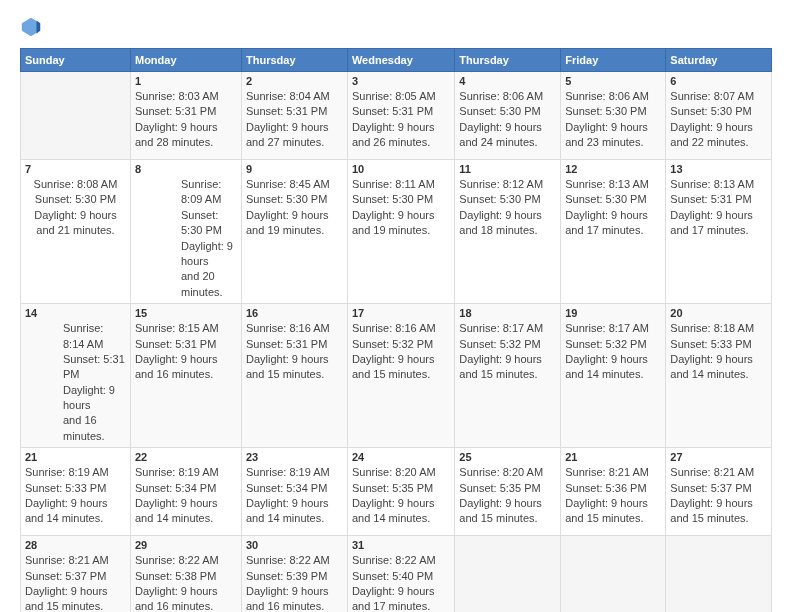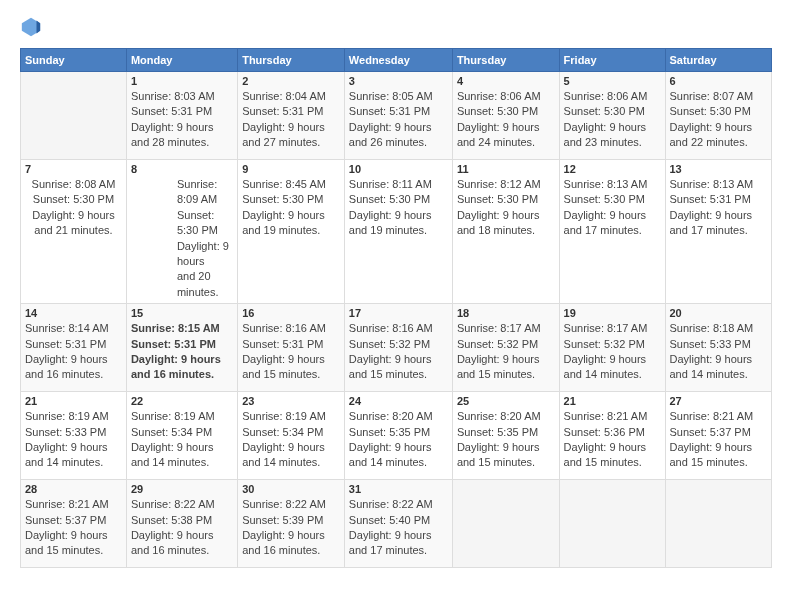--- a/index.html
+++ b/index.html
@@ -226,28 +226,28 @@
             <span class="day-num">13</span>
             <div class="cell-info" style="white-space: pre-line;">Sunrise: 8:13 AM
 Sunset: 5:31 PM
 Daylight: 9 hours
 and 17 minutes.</div>
           </td>
         </tr>
         <tr>
           <td>
             <span class="day-num">14</span>
-            <div class="cell-info" style="white-space: pre-line;">Sunrise: 8:14 AM
+            <div class="cell-info" style="white-space: pre-line; margin-left: 38px;">Sunrise: 8:14 AM
 Sunset: 5:31 PM
 Daylight: 9 hours
 and 16 minutes.</div>
           </td>
           <td>
             <span class="day-num">15</span>
-            <div class="cell-info" style="white-space: pre-line; font-weight: bold;">Sunrise: 8:15 AM
+            <div class="cell-info" style="white-space: pre-line;">Sunrise: 8:15 AM
 Sunset: 5:31 PM
 Daylight: 9 hours
 and 16 minutes.</div>
           </td>
           <td>
             <span class="day-num">16</span>
             <div class="cell-info" style="white-space: pre-line;">Sunrise: 8:16 AM
 Sunset: 5:31 PM
 Daylight: 9 hours
 and 15 minutes.</div>

